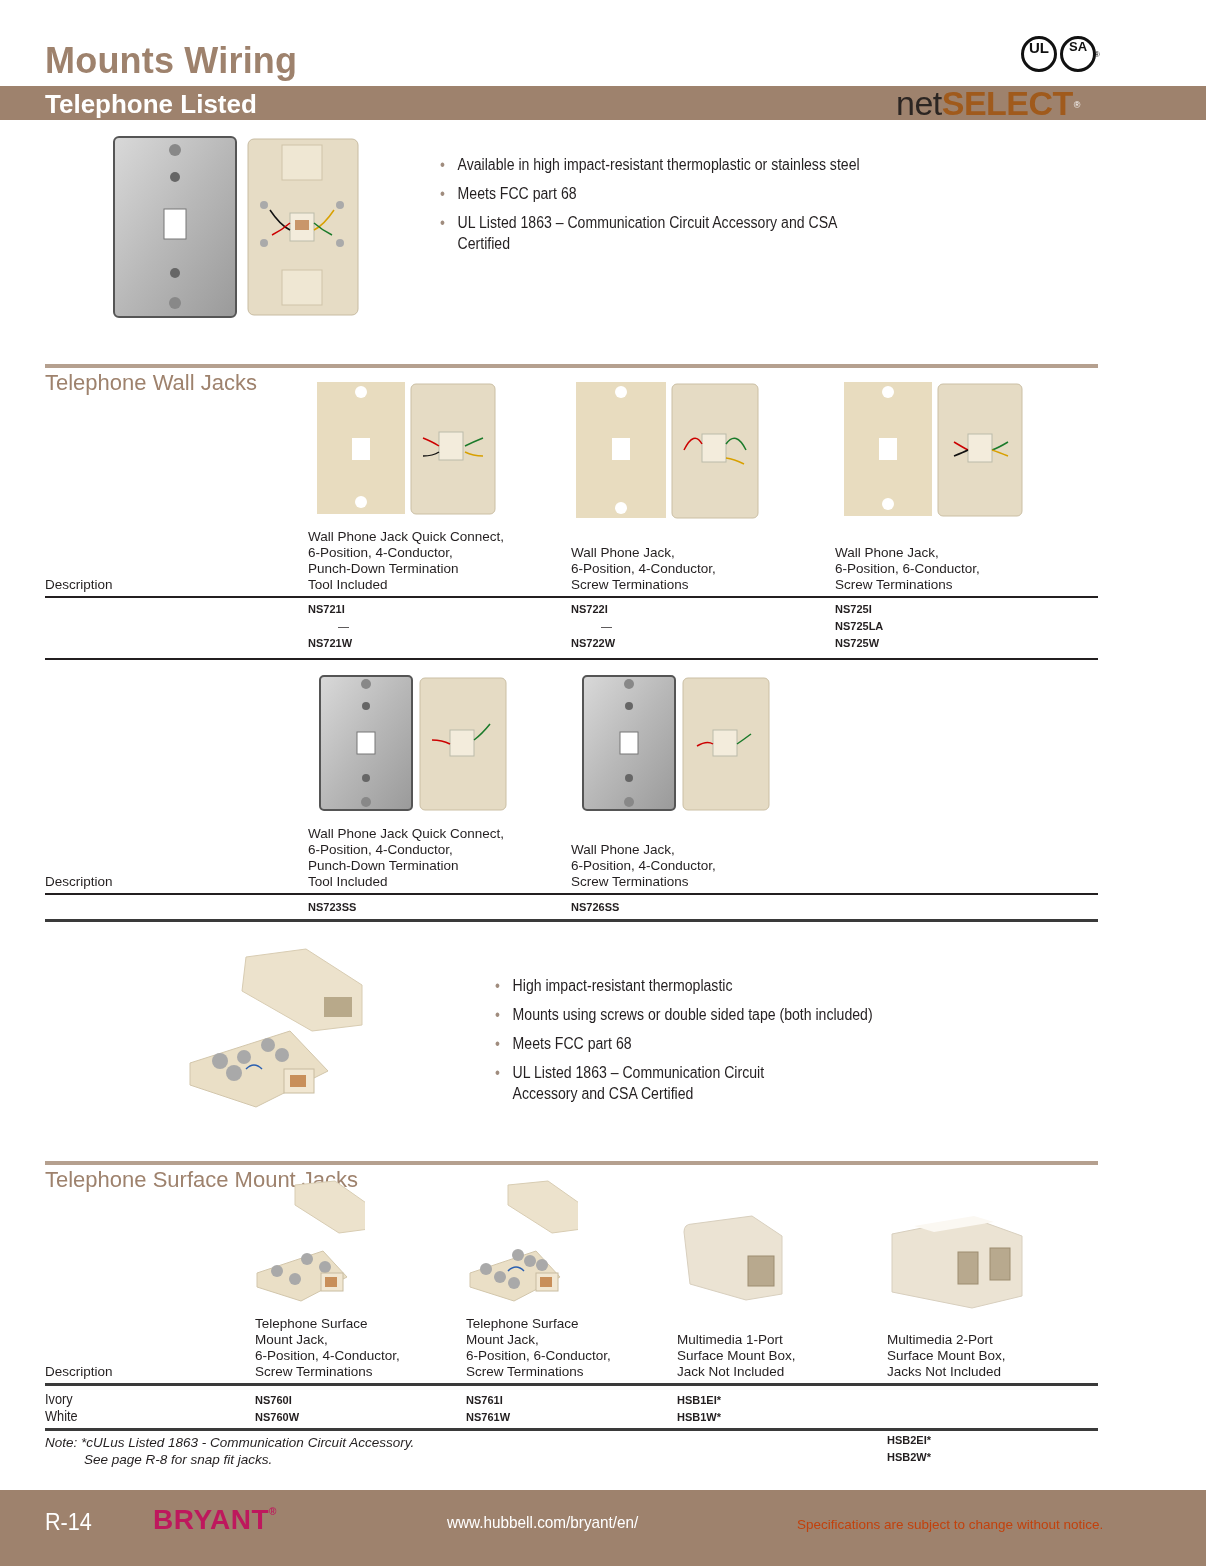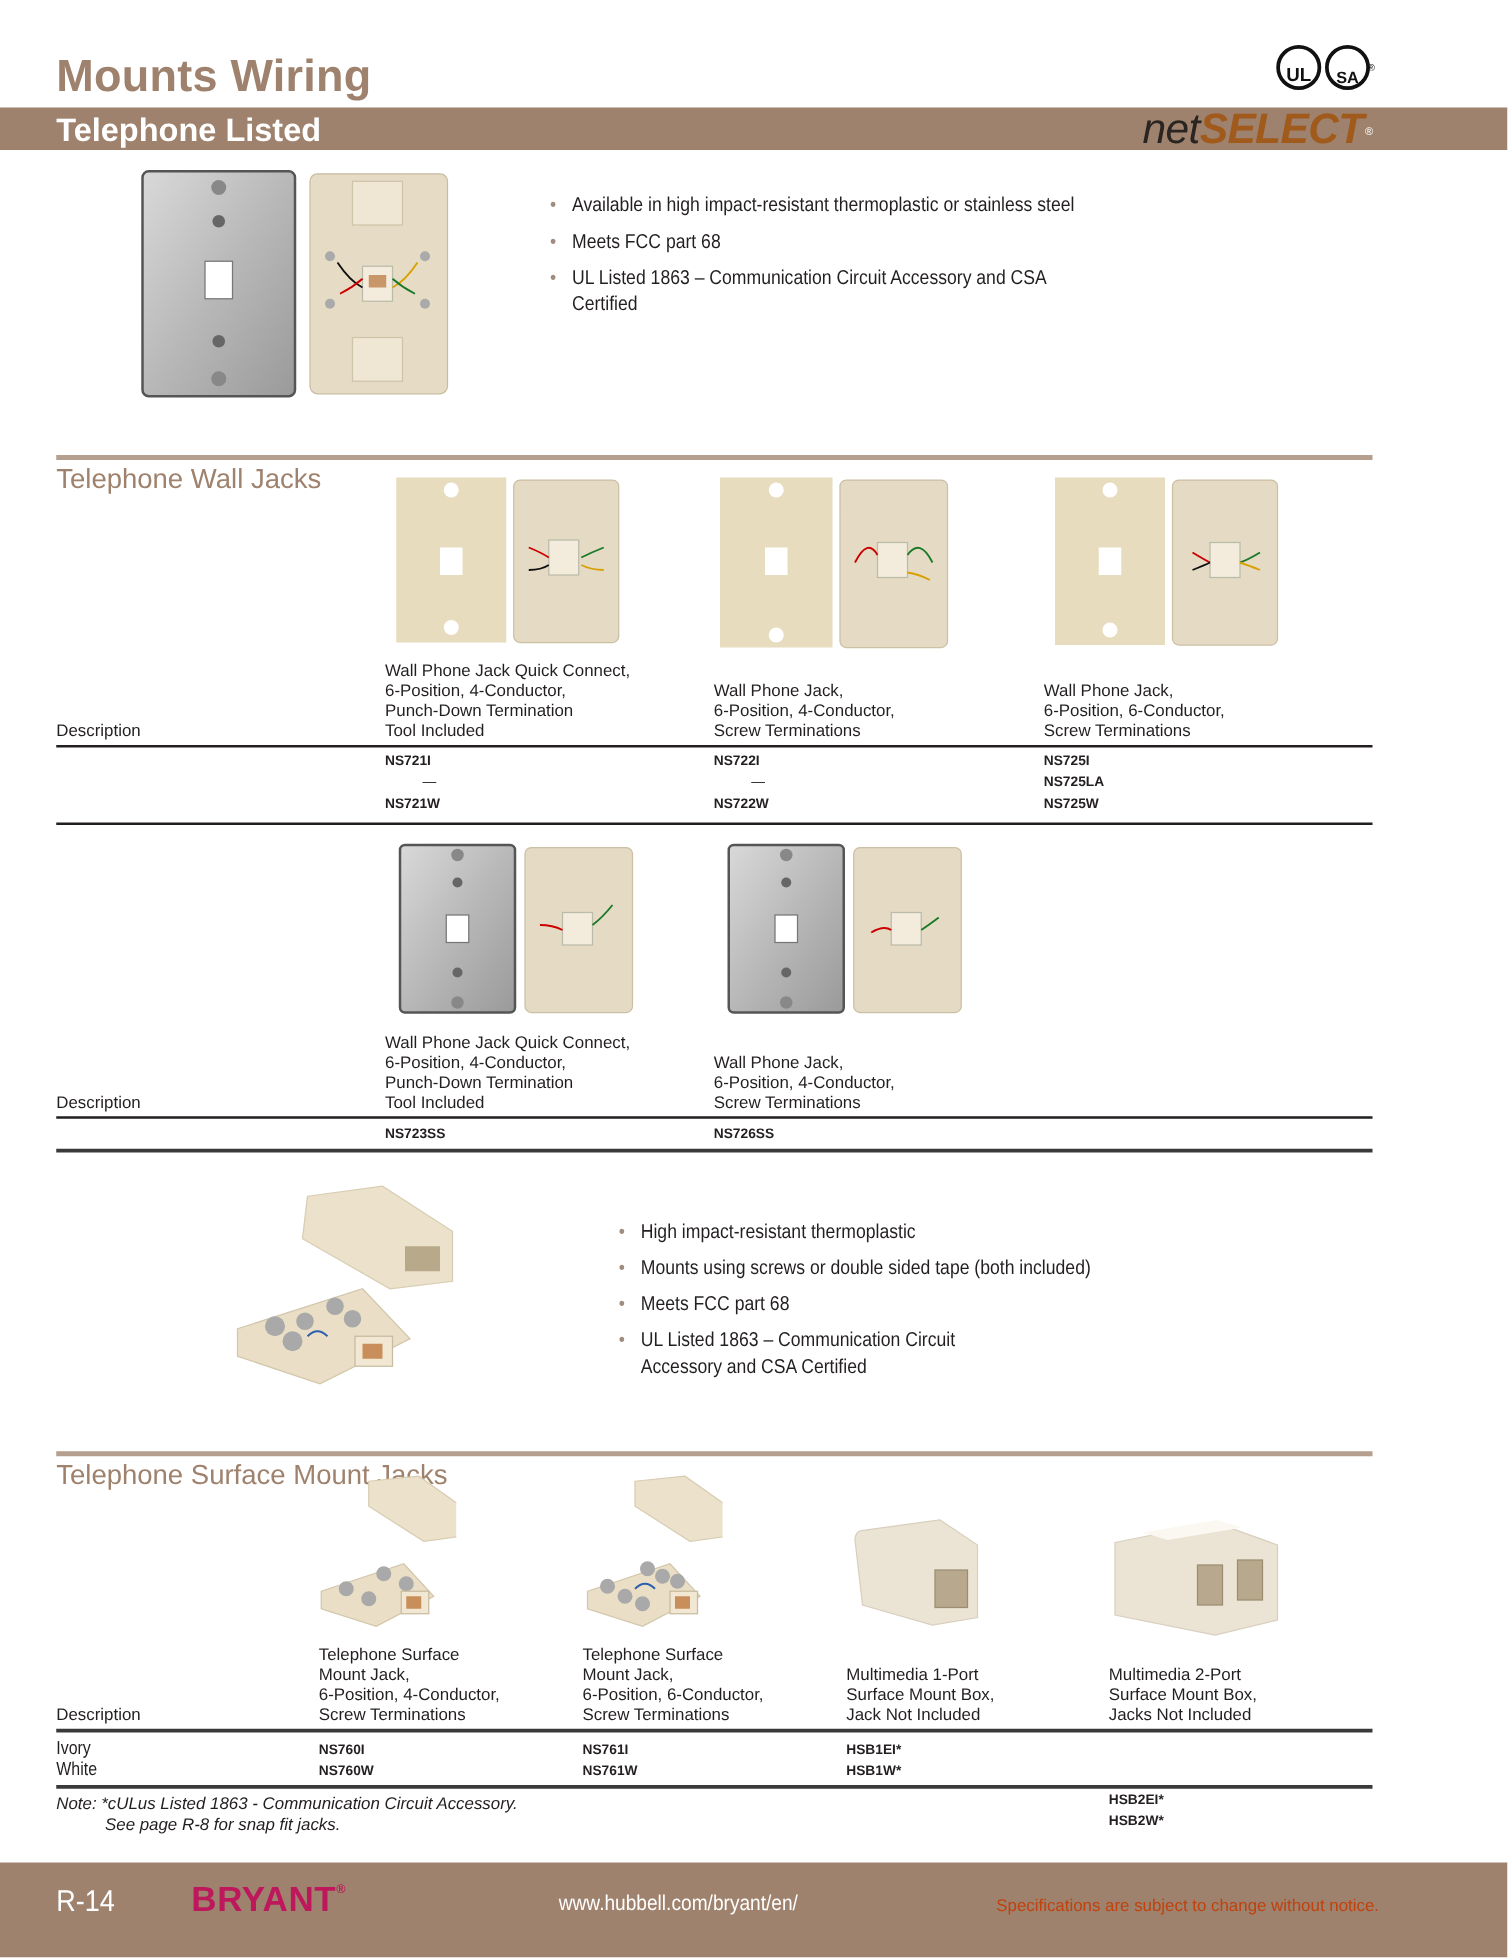--- a/index.html
+++ b/index.html
@@ -5,26 +5,26 @@
   * { box-sizing: border-box; margin: 0; padding: 0; }
   html, body { width: 1206px; height: 1566px; background: #fff; overflow: hidden; }
   body { position: relative; font-family: "Liberation Sans", sans-serif; color: #231f20; }
 
   .abs { position: absolute; }
 
   
   .h-title { left: 45px; top: 40px; font-size: 36px; font-weight: bold; color: #9e826d; letter-spacing: 0.2px; }
   .h-band { left: 0; top: 86px; width: 1206px; height: 34px; background: #9e826d; }
   .h-sub { left: 45px; top: 89px; font-size: 26px; font-weight: bold; color: #fff; }
-  .ns-logo { right: 108px; top: 86px; font-size: 34px; line-height: 34px; letter-spacing: -0.5px; font-style: italic; }
+  .ns-logo { right: 126px; top: 86px; font-size: 34px; line-height: 34px; letter-spacing: -0.5px; }
   .ns-logo .net { color: #2b2522; font-weight: normal; }
   .ns-logo .sel { color: #a05a1c; font-weight: bold; }
   .ns-logo sup { font-size: 9px; color: #fff; vertical-align: top; position: relative; top: 2px; margin-left: 1px; }
 
-  .cert { top: 36px; width: 36px; height: 36px; border: 3px solid #111; border-radius: 50%; display: flex; align-items: flex-end; justify-content: center; font-weight: bold; font-size: 15px; color: #111; }
+  .cert { top: 36px; width: 36px; height: 36px; border: 3px solid #111; border-radius: 50%; display: flex; align-items: flex-start; justify-content: center; font-weight: bold; font-size: 15px; color: #111; }
   .cert-ul { left: 1021px; }
   .cert-csa { left: 1060px; font-size: 13px; }
   .reg-mark { left: 1094px; top: 50px; font-size: 8px; color: #111; }
 
   
   .bullets { font-family: "Liberation Sans", sans-serif; font-size: 16px; color: #231f20; transform: scaleX(0.88); transform-origin: left top; }
   .bullets li { list-style: none; position: relative; padding-left: 20px; margin-bottom: 8px; line-height: 21px; }
   .bullets li::before { content: "•"; position: absolute; left: 0; top: 0; color: #a08c7e; }
 
   

